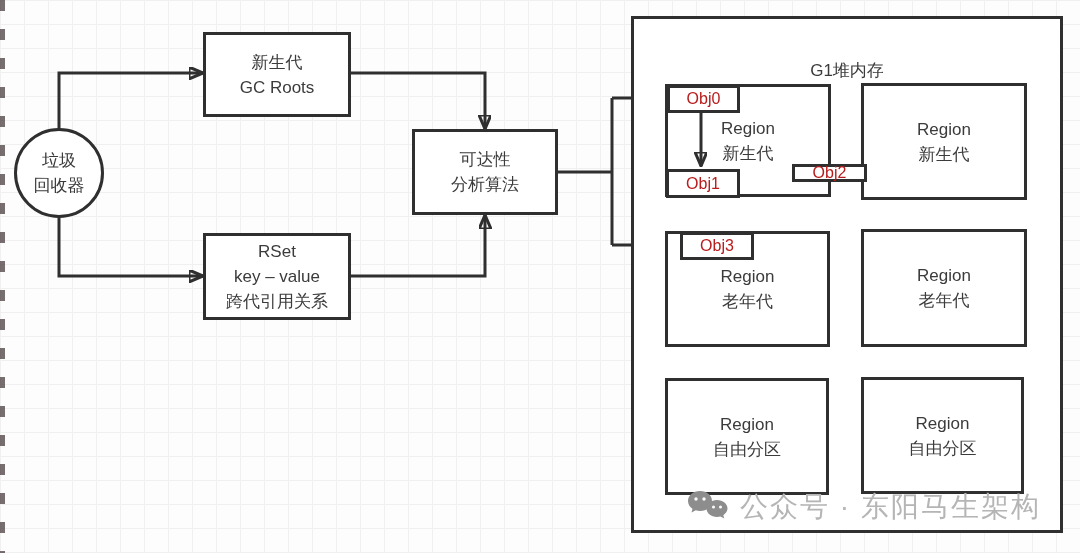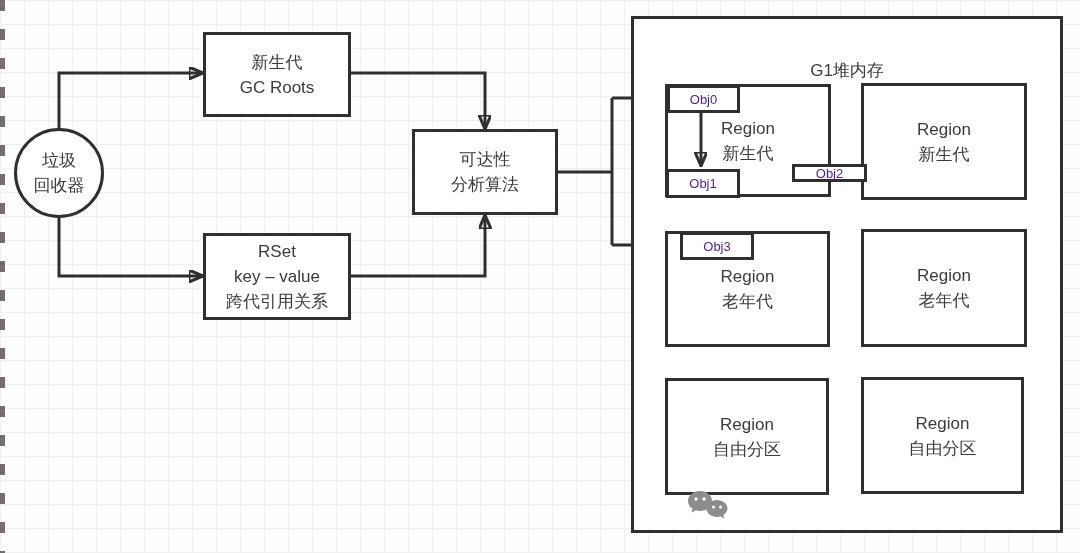--- a/index.html
+++ b/index.html
@@ -39,21 +39,21 @@
     border:3px solid #2f2f2f;background:#ffffff;
   }
   .heap-title{
     position:absolute;left:0;top:32px;width:100%;
     text-align:center;font-size:17px;color:#3b3b3b;margin-top:8px;
   }
   .obj{
     position:absolute;box-sizing:border-box;
     border:3px solid #2f2f2f;background:#ffffff;
     display:flex;align-items:center;justify-content:center;
-    font-size:13px;color:#4c1d95;
+    font-size:16px;color:#b91c1c;
   }
   .watermark{
     position:absolute;left:686px;top:487px;
     display:flex;align-items:center;gap:8px;
     pointer-events:none;
   }
   .watermark-text{
     font-size:28px;letter-spacing:2px;color:#b5b5b5;white-space:nowrap;
   }
 </style>
@@ -147,15 +147,16 @@
         <path d="M14,4 C7,4 2,8.5 2,14 C2,17.2 3.8,20 6.5,21.8 L5.5,25.5 L9.8,23.3 C11.1,23.7 12.5,24 14,24 C21,24 26,19.5 26,14 C26,8.5 21,4 14,4 Z"></path>
         <path d="M31,13 C25.2,13 20.5,16.8 20.5,21.5 C20.5,26.2 25.2,30 31,30 C32.2,30 33.4,29.8 34.5,29.5 L38.2,31.4 L37.3,28.2 C39.6,26.6 41.5,24.2 41.5,21.5 C41.5,16.8 36.8,13 31,13 Z"></path>
       </g>
       <g fill="#fdfdfd">
         <circle cx="10" cy="12" r="1.7"></circle>
         <circle cx="18" cy="12" r="1.7"></circle>
         <circle cx="27.5" cy="20" r="1.5"></circle>
         <circle cx="34.5" cy="20" r="1.5"></circle>
       </g>
     </svg>
+    <span class="watermark-text">公众号 · 东阳马生架构</span>
   </div>
 
 </div>
 
 </body></html>

